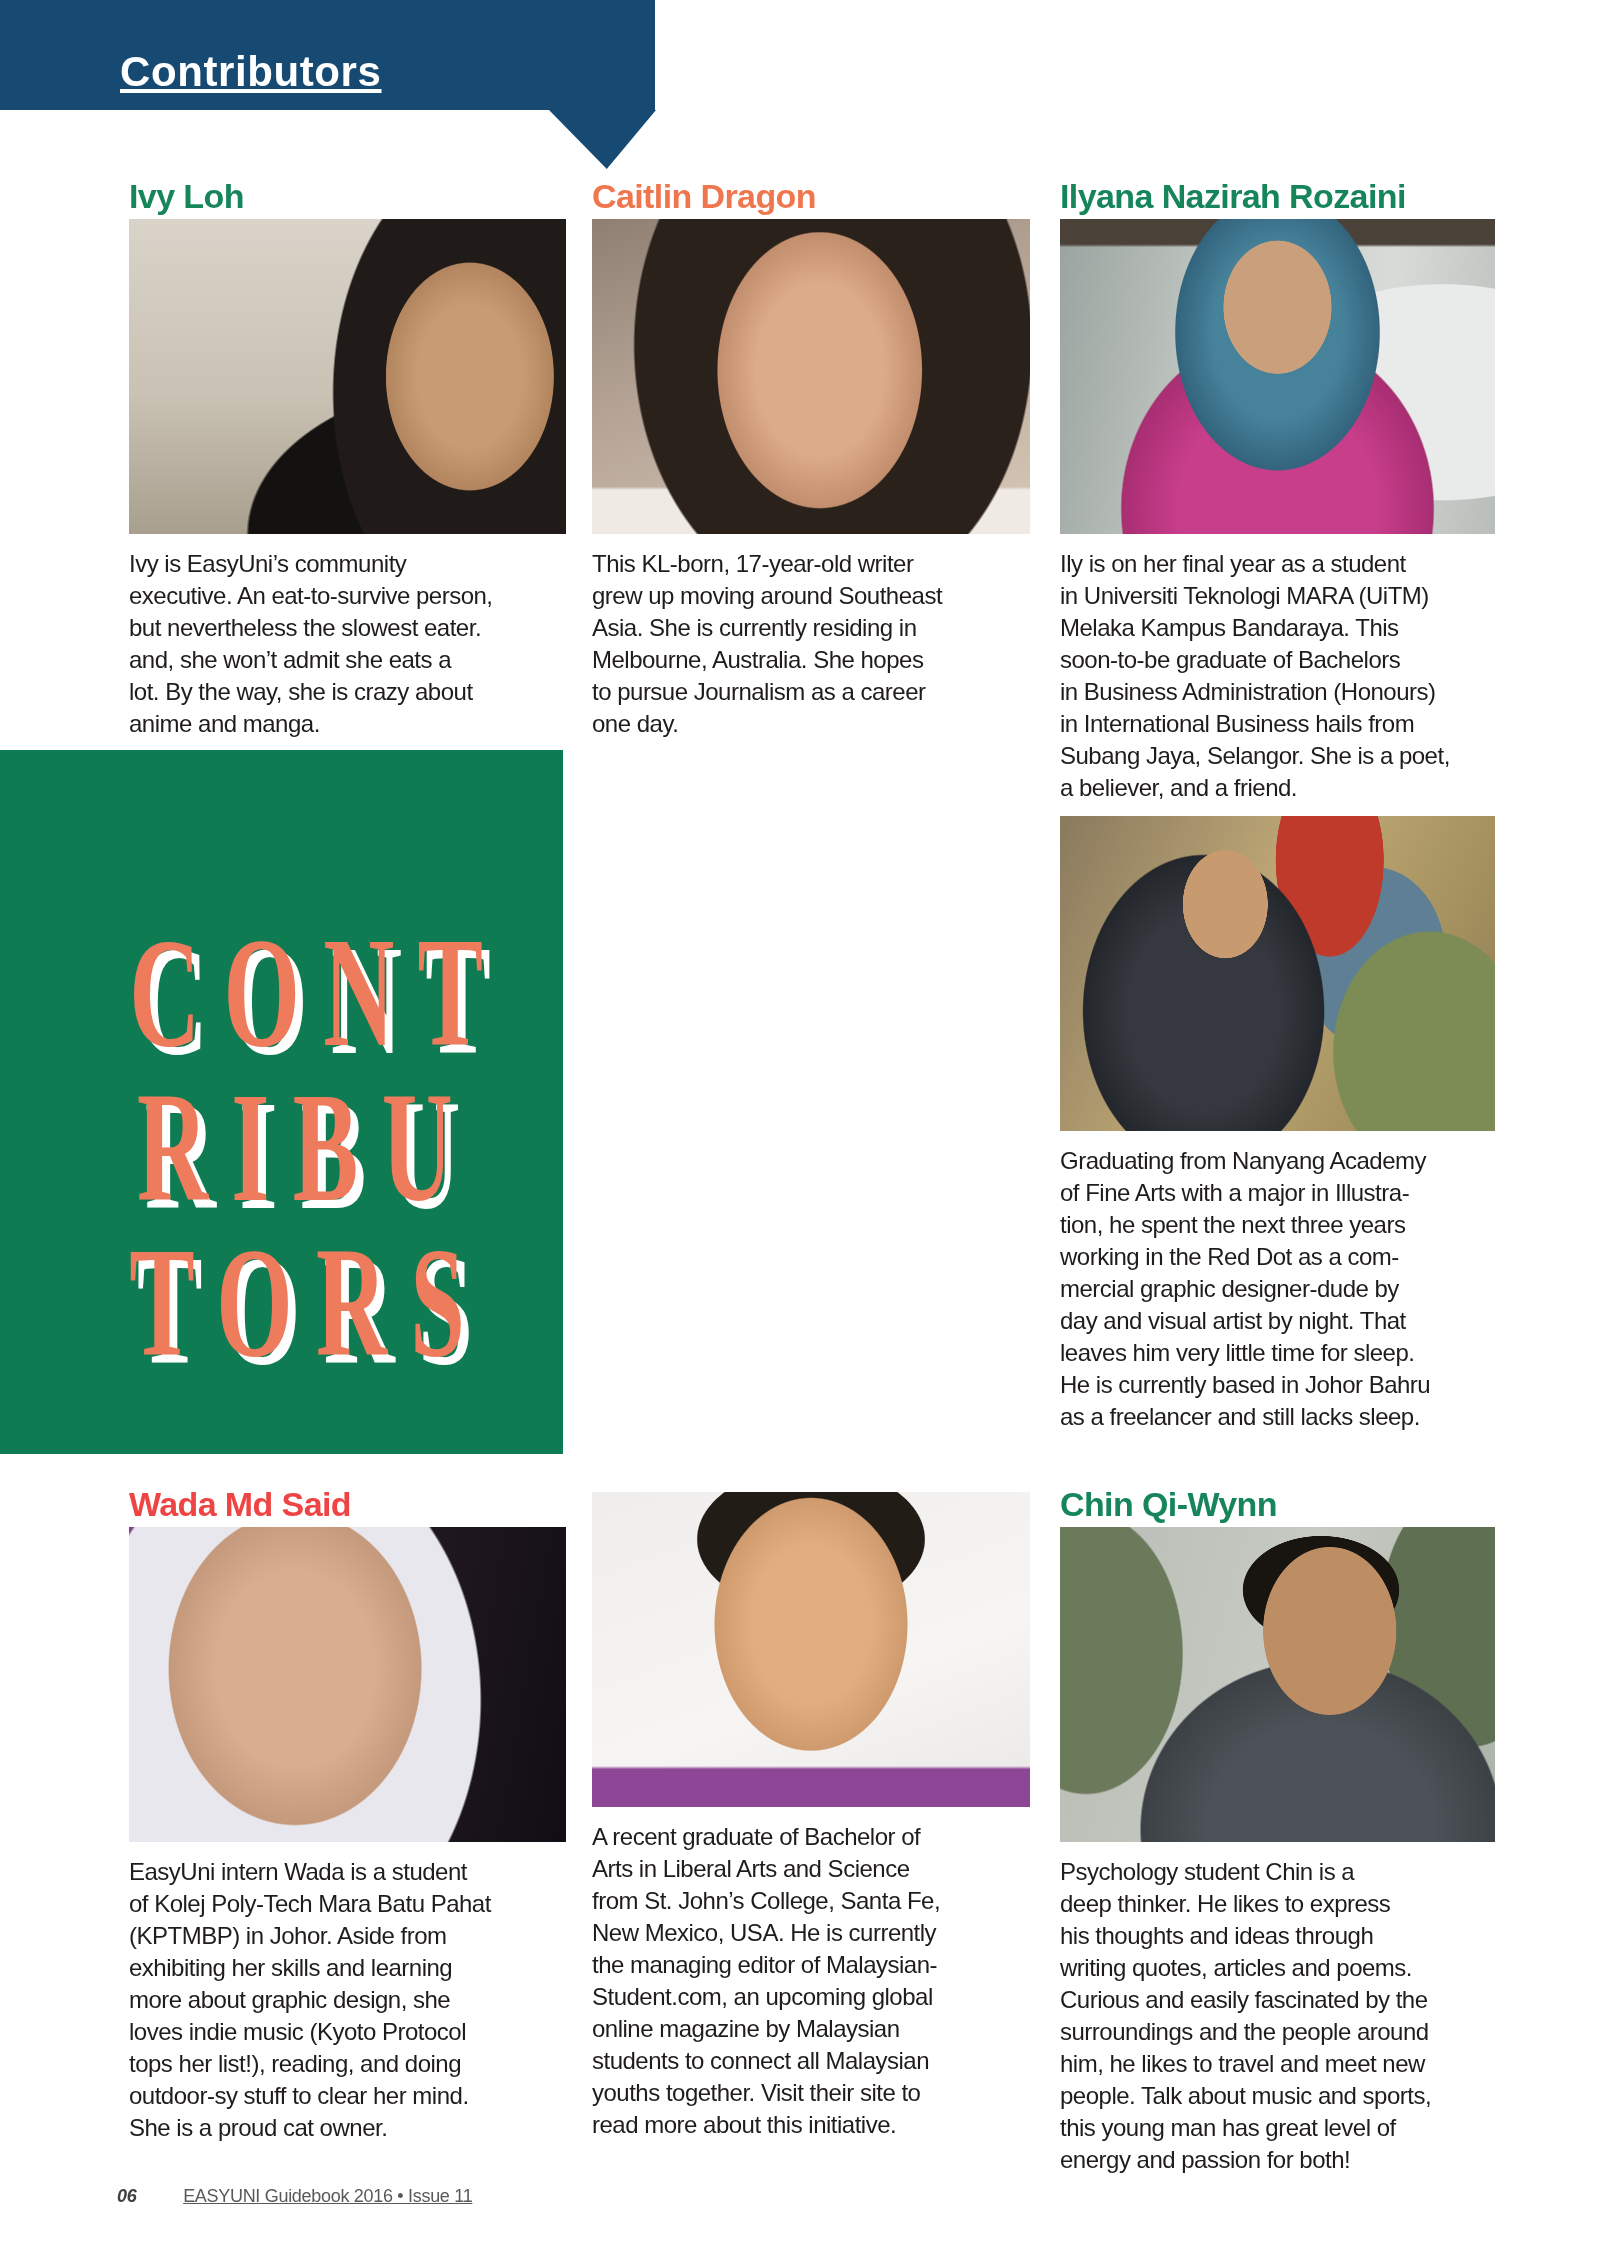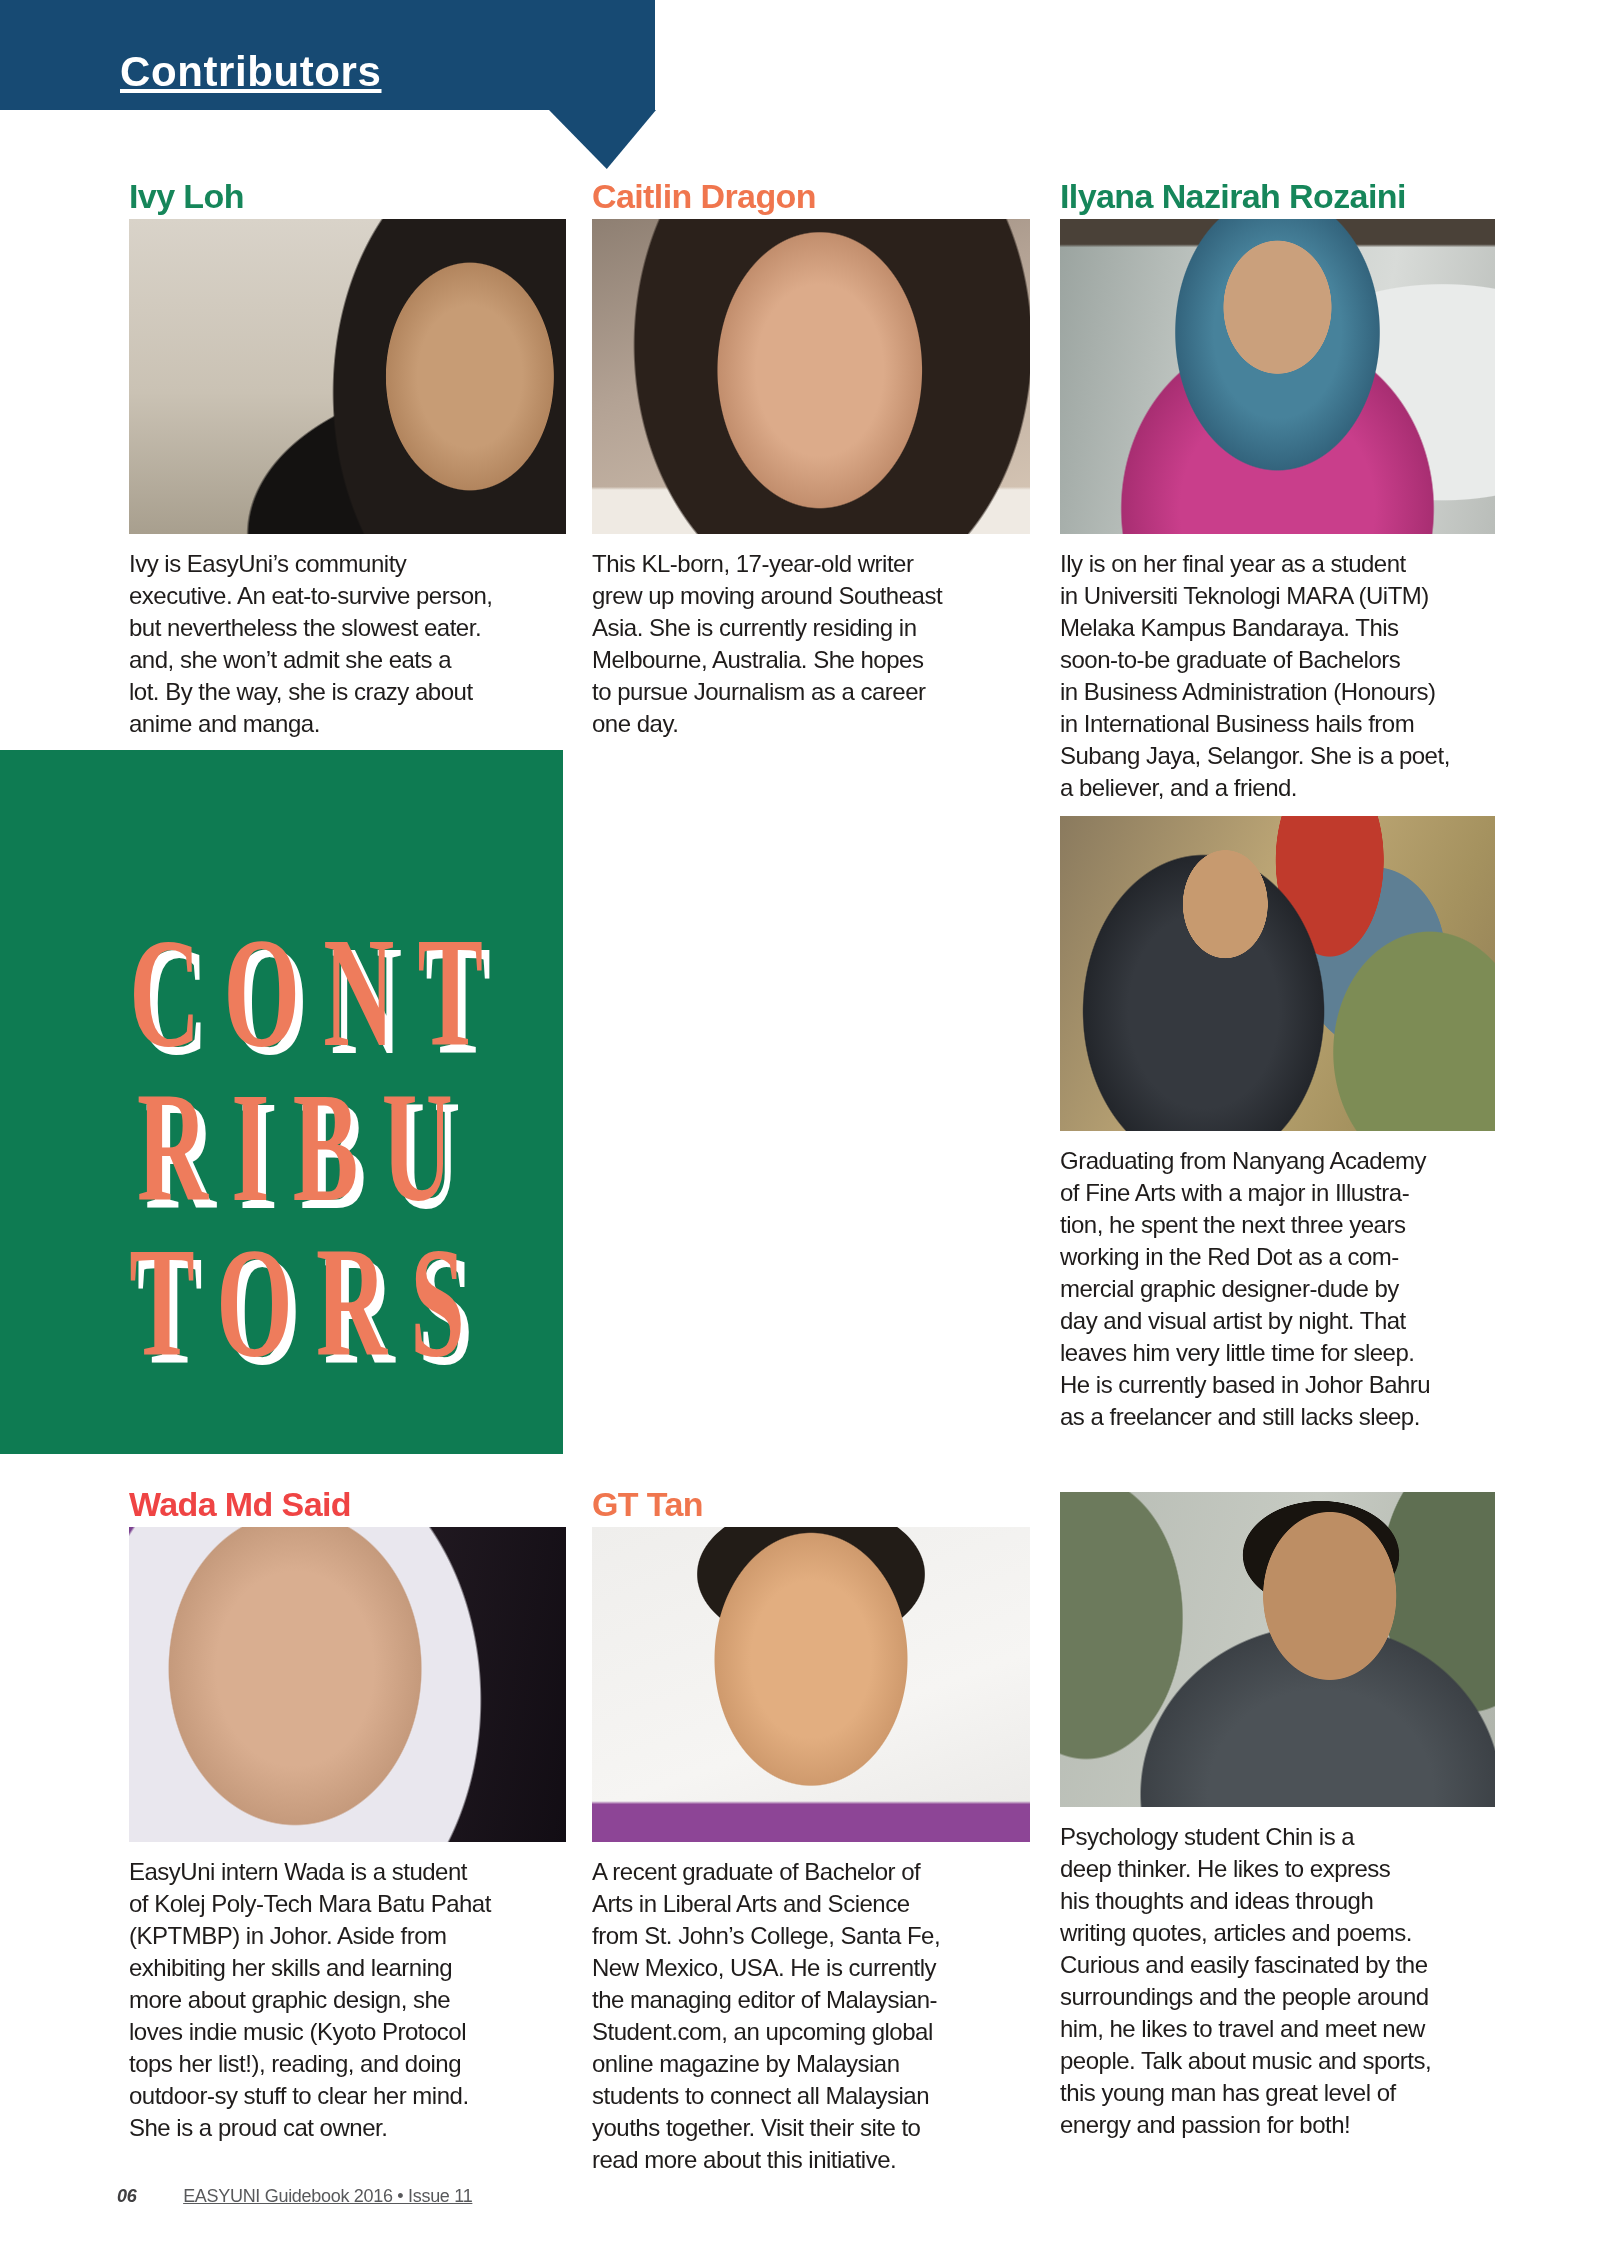--- a/index.html
+++ b/index.html
@@ -172,37 +172,37 @@
         <div class="bio-line">exhibiting her skills and learning</div>
         <div class="bio-line">more about graphic design, she</div>
         <div class="bio-line">loves indie music (Kyoto Protocol</div>
         <div class="bio-line">tops her list!), reading, and doing</div>
         <div class="bio-line">outdoor-sy stuff to clear her mind.</div>
         <div class="bio-line">She is a proud cat owner.</div>
       </div>
   </section>
 
   <section class="card pos-gt">
-    <h2 class="c-name" style="color: rgb(240, 118, 78);">GT Tan</h2>
     <div class="photo photo-gt" aria-label="Smiling man in a purple shirt against a light background"></div>
     <div class="bio">
         <div class="bio-line">A recent graduate of Bachelor of</div>
         <div class="bio-line">Arts in Liberal Arts and Science</div>
         <div class="bio-line">from St. John’s College, Santa Fe,</div>
         <div class="bio-line">New Mexico, USA. He is currently</div>
         <div class="bio-line">the managing editor of Malaysian-</div>
         <div class="bio-line">Student.com, an upcoming global</div>
         <div class="bio-line">online magazine by Malaysian</div>
         <div class="bio-line">students to connect all Malaysian</div>
         <div class="bio-line">youths together. Visit their site to</div>
         <div class="bio-line">read more about this initiative.</div>
       </div>
   </section>
 
   <section class="card pos-chin">
+    <h2 class="c-name" style="color: rgb(22, 134, 90);">Chin Qi-Wynn</h2>
     <div class="photo photo-chin" aria-label="Laughing man in a dark t-shirt in front of a blurred wall"></div>
     <div class="bio">
         <div class="bio-line">Psychology student Chin is a</div>
         <div class="bio-line">deep thinker. He likes to express</div>
         <div class="bio-line">his thoughts and ideas through</div>
         <div class="bio-line">writing quotes, articles and poems.</div>
         <div class="bio-line">Curious and easily fascinated by the</div>
         <div class="bio-line">surroundings and the people around</div>
         <div class="bio-line">him, he likes to travel and meet new</div>
         <div class="bio-line">people. Talk about music and sports,</div>

